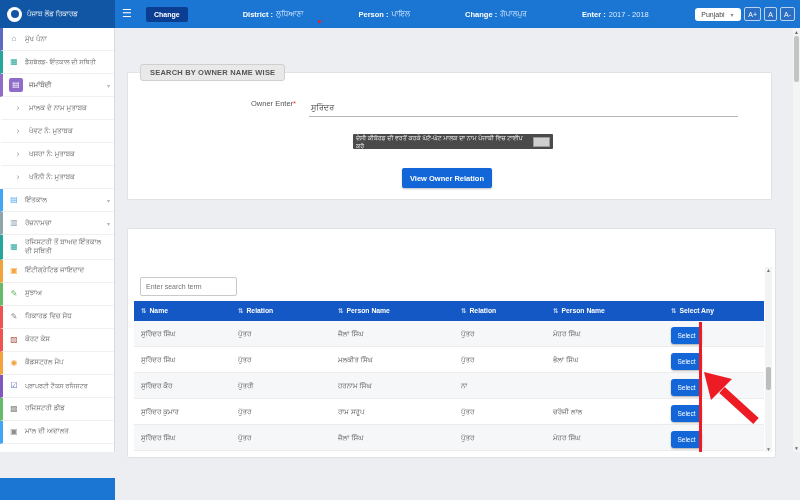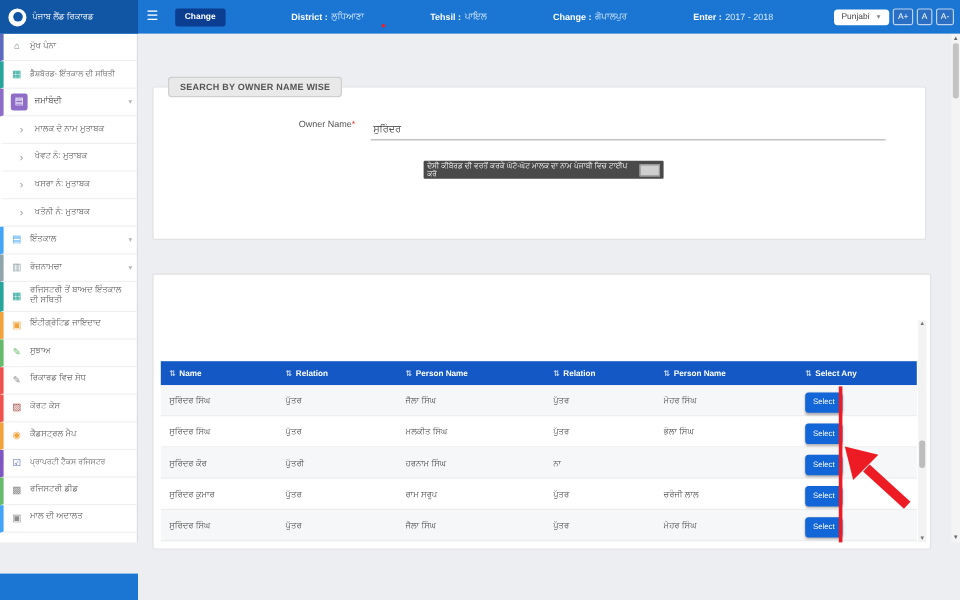--- a/index.html
+++ b/index.html
@@ -91,21 +91,21 @@
       <span class="brand-text">ਪੰਜਾਬ ਲੈਂਡ ਰਿਕਾਰਡ</span>
     </div>
     <span class="hamburger">☰</span>
     <div class="hdr-left">
       <button class="change-btn">Change</button>
       <span class="info-pair">
         <span class="info-label">District :</span>
         <span class="info-value">ਲੁਧਿਆਣਾ</span>
       </span>
       <span class="info-pair">
-        <span class="info-label">Tehsil :</span>
+        <span class="info-label">Person :</span>
         <span class="info-value">ਪਾਇਲ</span>
       </span>
       <span class="info-pair">
         <span class="info-label">Change :</span>
         <span class="info-value">ਗੋਪਾਲਪੁਰ</span>
       </span>
       <span class="info-pair">
         <span class="info-label">Enter :</span>
         <span class="info-value">2017 - 2018</span>
       </span>
@@ -220,31 +220,33 @@
     <span class="arr" style="top:1px;">▲</span>
     <span class="thumb"></span>
     <span class="arr" style="bottom:1px;">▼</span>
   </div>
   <div class="footer-strip"></div>
 
   <div class="card card1">
     <div class="legend">SEARCH BY OWNER NAME WISE</div>
     <div class="form-row">
       <span class="owner-label">
-        <span>Owner Name</span><span class="req">*</span>
+        <span>Owner Enter</span><span class="req">*</span>
       </span>
       <input class="owner-input" type="text" value="ਸੁਰਿੰਦਰ" style="">
     </div>
     <div class="tooltip-bar">
       <span>ਦੇਸੀ ਕੀਬੋਰਡ ਦੀ ਵਰਤੋਂ ਕਰਕੇ ਘੱਟੋ-ਘੱਟ ਮਾਲਕ ਦਾ ਨਾਮ ਪੰਜਾਬੀ ਵਿਚ ਟਾਈਪ ਕਰੋ</span>
       <span class="kbd-img"></span>
     </div>
+    <button class="primary-btn">View Owner Relation</button>
   </div>
 
   <div class="card card2">
+    <input class="search-term" type="text" placeholder="Enter search term" style="">
 
     <div class="table">
       <div class="thead">
         <span class="th"><span class="sort-ico">⇅</span><span>Name</span></span>
         <span class="th"><span class="sort-ico">⇅</span><span>Relation</span></span>
         <span class="th"><span class="sort-ico">⇅</span><span>Person Name</span></span>
         <span class="th"><span class="sort-ico">⇅</span><span>Relation</span></span>
         <span class="th"><span class="sort-ico">⇅</span><span>Person Name</span></span>
         <span class="th"><span class="sort-ico">⇅</span><span>Select Any</span></span>
       </div>

